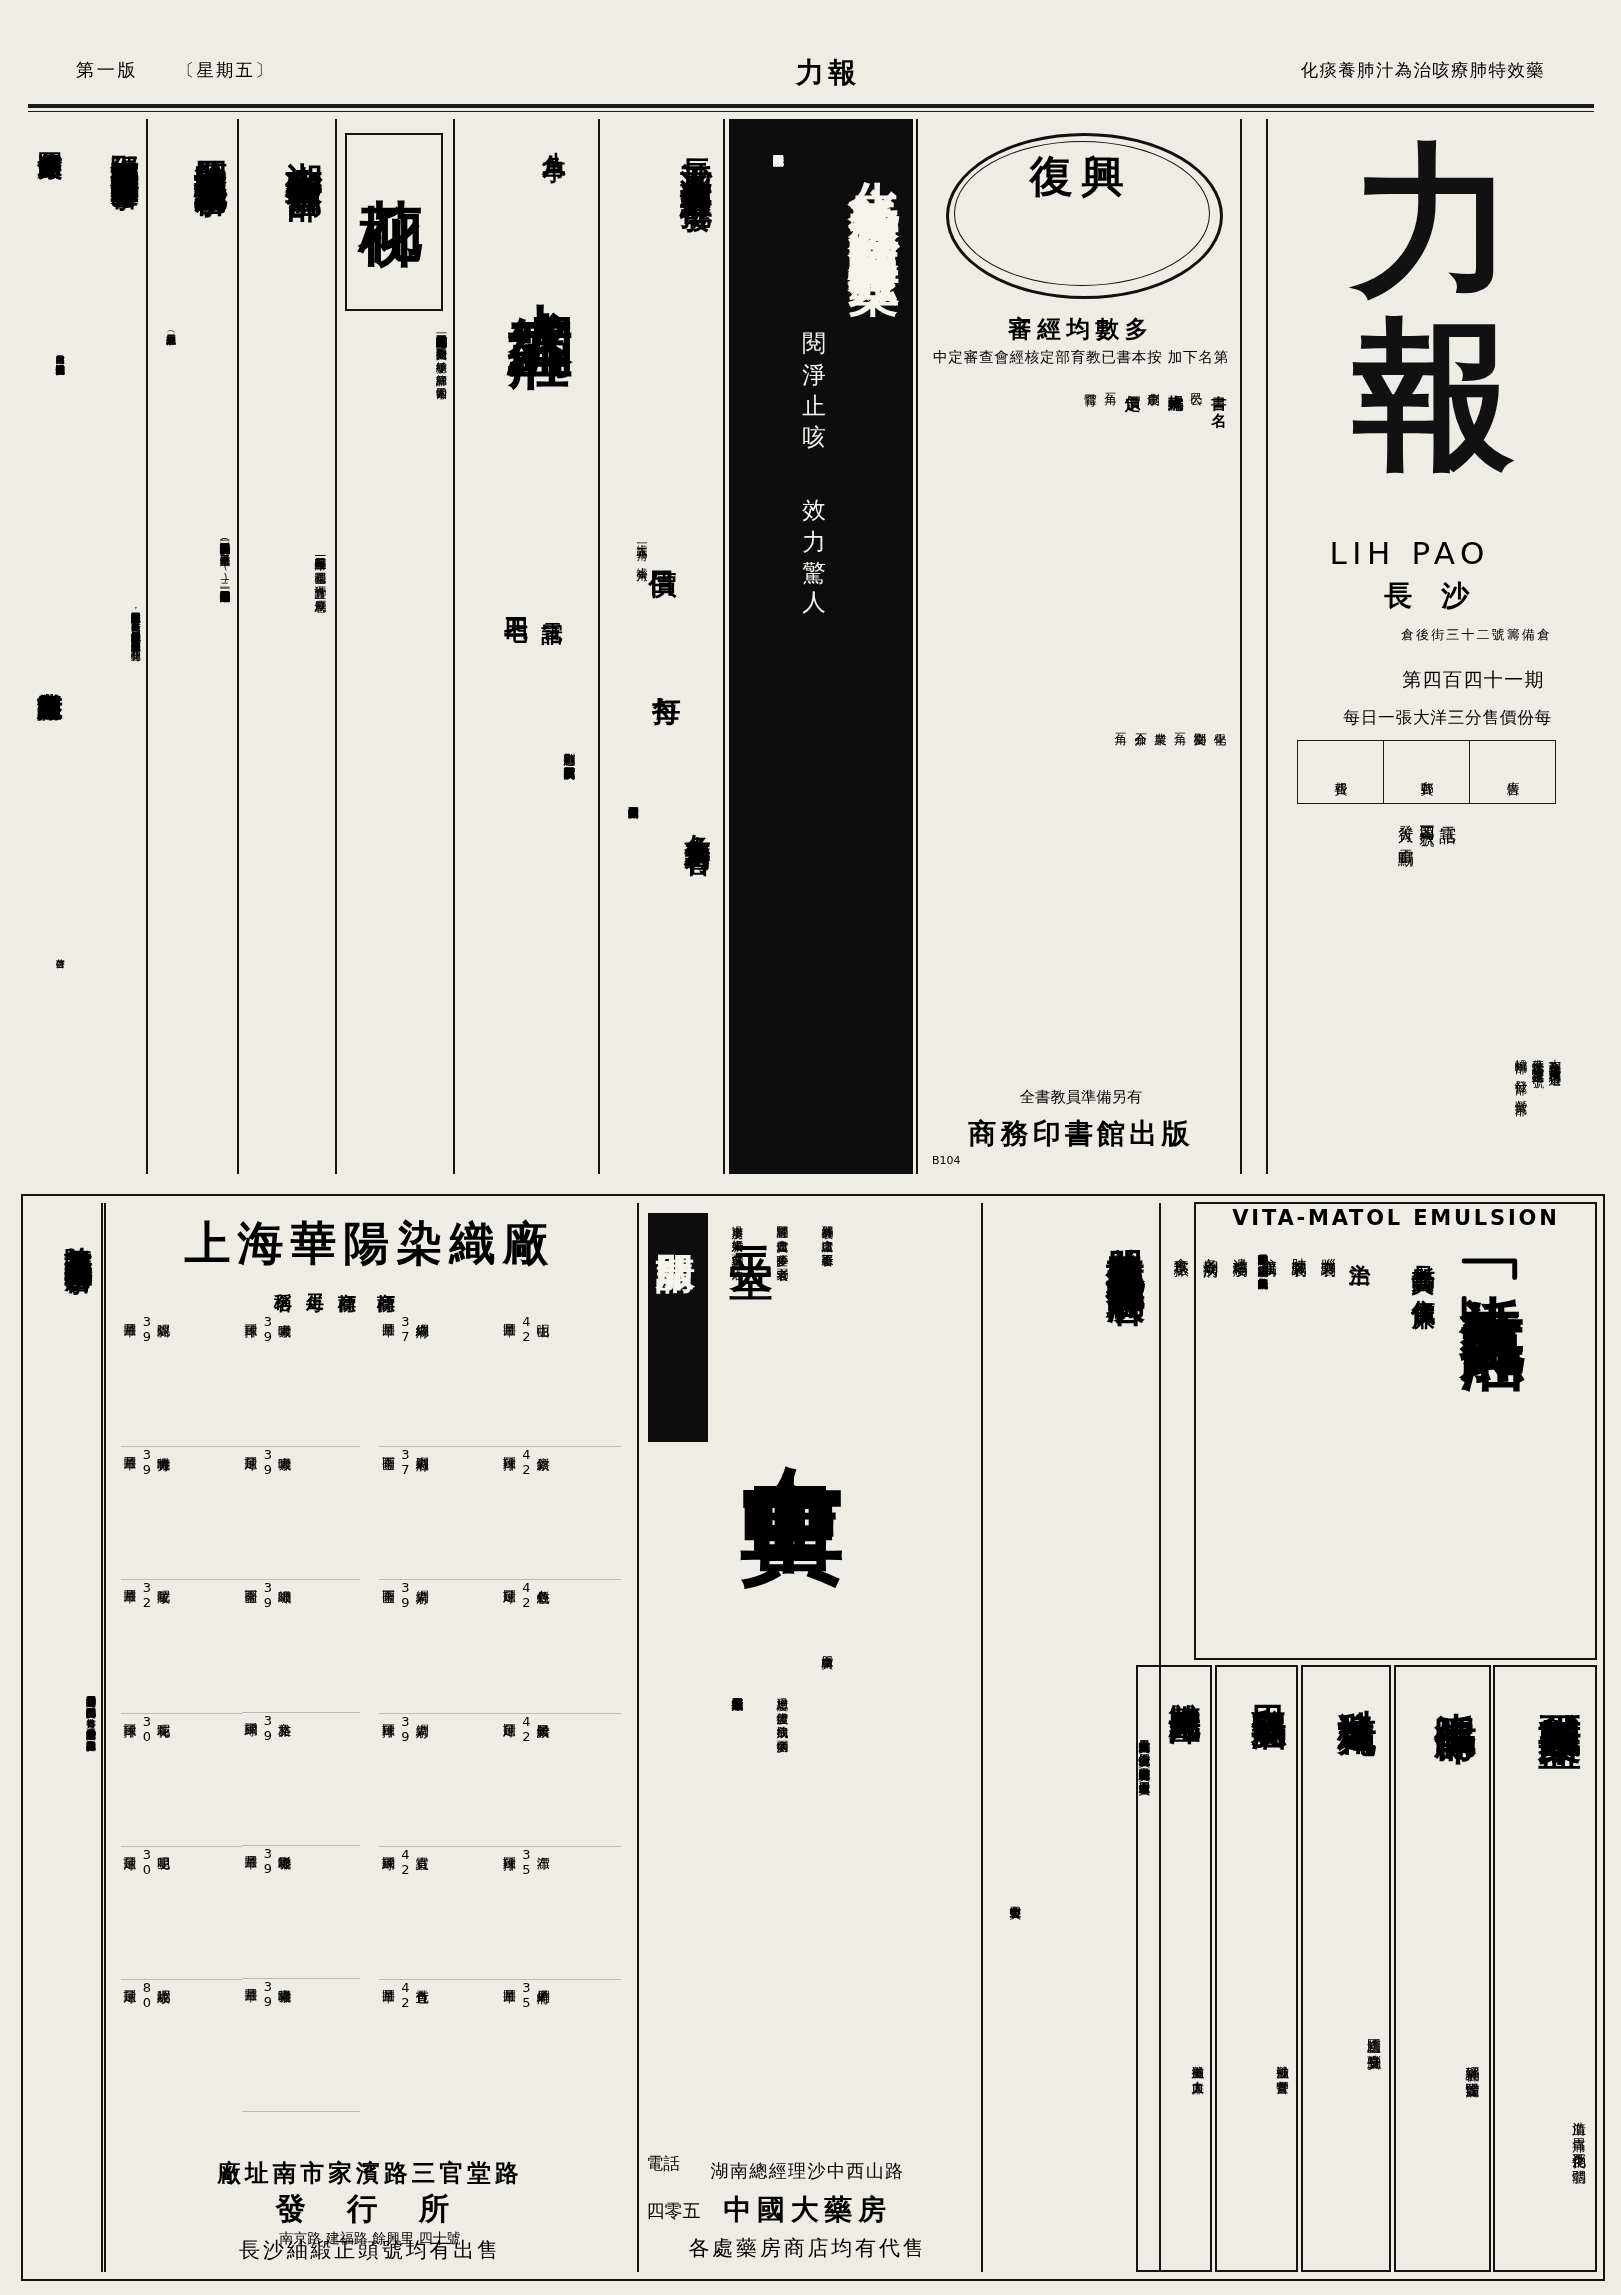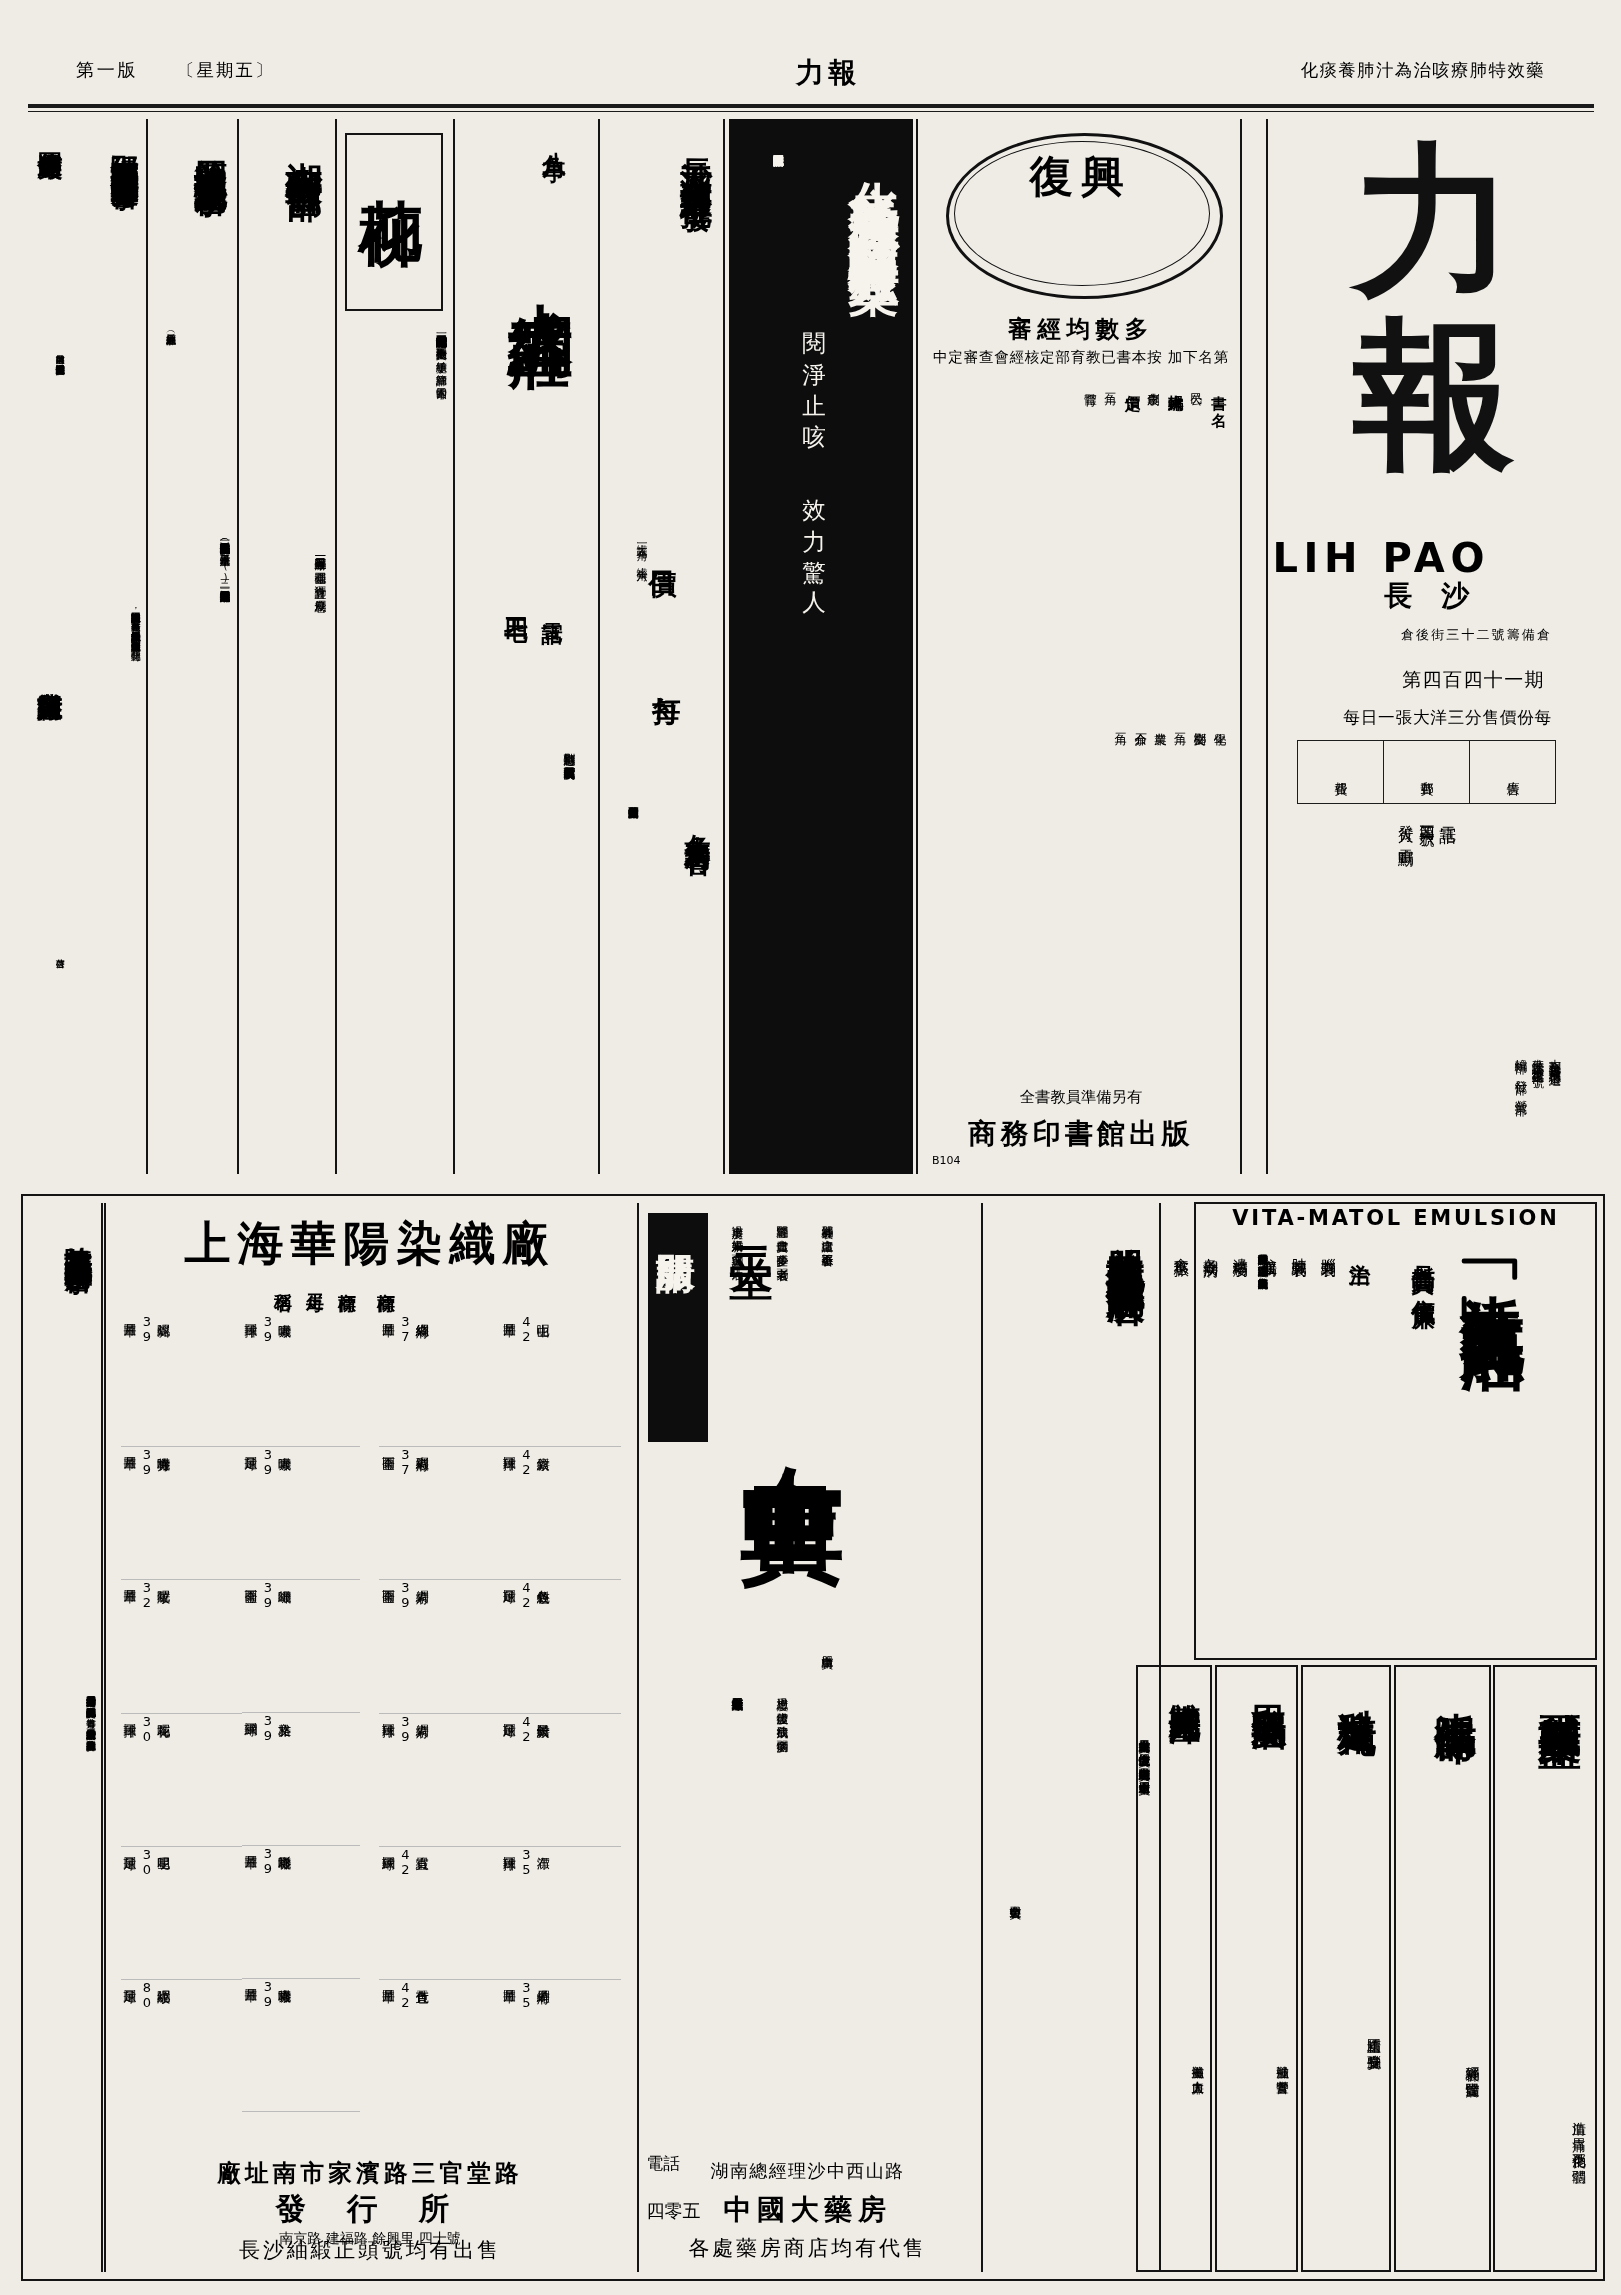--- a/index.html
+++ b/index.html
@@ -24,21 +24,21 @@
   
   #upper{ position:absolute; left:28px; top:119px; width:1566px; height:1055px;}
   #lower{ position:absolute; left:21px; top:1194px; width:1580px; height:1083px; border:2.1px solid #141414;}
 
   
   #masthead{ position:absolute; right:0; top:0; width:326px; height:1055px; border-left:2.1px solid #141414;}
   #logo-big{ position:absolute; right:21px; top:14px; width:278px; height:389px;}
   #logo-big .ch{ font-family:"DejaVu Serif", serif; font-weight:bold; color:#111; text-align:center;}
   #logo-li{ font-size:163px; line-height:174px;}
   #logo-pao{ font-size:163px; line-height:174px;}
-  #romaniz{ position:absolute; right:104px; top:416px; font-size:40px; letter-spacing:5.6px; font-weight:bold;}
+  #romaniz{ position:absolute; right:104px; top:416px; font-size:31px; letter-spacing:5.6px; font-weight:normal;}
   #city{ position:absolute; right:115px; top:458px; font-size:28px; letter-spacing:9.7px; font-weight:bold;}
   #addr{ position:absolute; right:42px; top:507px; font-size:13px; letter-spacing:2.1px;}
   #issue{ position:absolute; right:49px; top:548px; font-size:19px; letter-spacing:1.4px;}
   #price-line{ position:absolute; right:42px; top:587px; font-size:16.7px; letter-spacing:0.7px;}
   #pricebox{ position:absolute; right:38px; top:621px; width:257px; height:62px; border:1.4px solid #1d1d1d;}
   #telbox{ position:absolute; right:38px; top:694px; width:257px; height:229px;}
   #masthead-foot{ position:absolute; right:31px; top:930px; width:271px; height:111px;}
 
   
   .ad{ position:absolute; box-sizing:border-box;padding-left:25px; }

